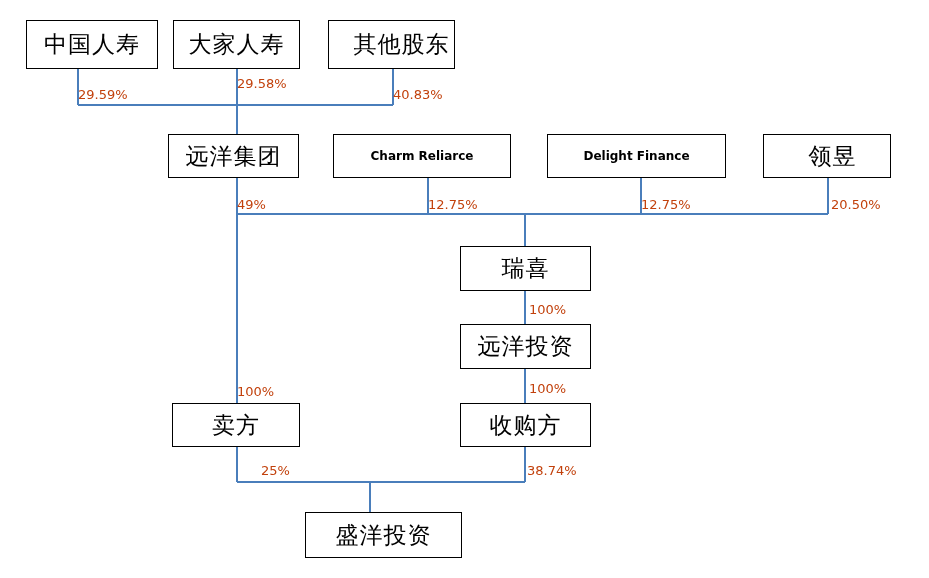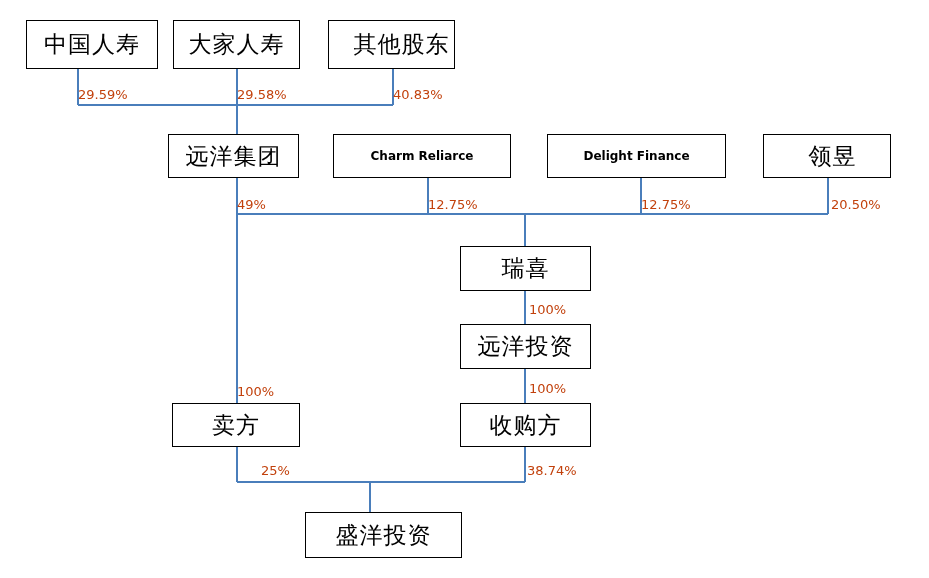--- a/index.html
+++ b/index.html
@@ -121,21 +121,21 @@
       </div>
       <div class="node-box node-cjk" style="left: 460px; top: 403px; width: 131px; height: 44px;">
         <span class="node-label">收购方</span>
       </div>
       <div class="node-box node-cjk" style="left: 305px; top: 512px; width: 157px; height: 46px;">
         <span class="node-label">盛洋投资</span>
       </div>
     </div>
   <div id="edge-label-layer">
       <span class="edge-label" style="left: 78px; top: 88px;">29.59%</span>
-      <span class="edge-label" style="left: 237px; top: 88px; text-align: center;">29.58%</span>
+      <span class="edge-label" style="left: 237px; top: 77px; text-align: center;">29.58%</span>
       <span class="edge-label" style="left: 393px; top: 88px;">40.83%</span>
       <span class="edge-label" style="left: 237px; top: 198px;">49%</span>
       <span class="edge-label" style="left: 428px; top: 198px;">12.75%</span>
       <span class="edge-label" style="left: 641px; top: 198px;">12.75%</span>
       <span class="edge-label" style="left: 831px; top: 198px;">20.50%</span>
       <span class="edge-label" style="left: 529px; top: 303px;">100%</span>
       <span class="edge-label" style="left: 529px; top: 382px;">100%</span>
       <span class="edge-label" style="left: 237px; top: 385px;">100%</span>
       <span class="edge-label" style="left: 237px; top: 464px; margin-left: 24px;">25%</span>
       <span class="edge-label" style="left: 527px; top: 464px;">38.74%</span>

